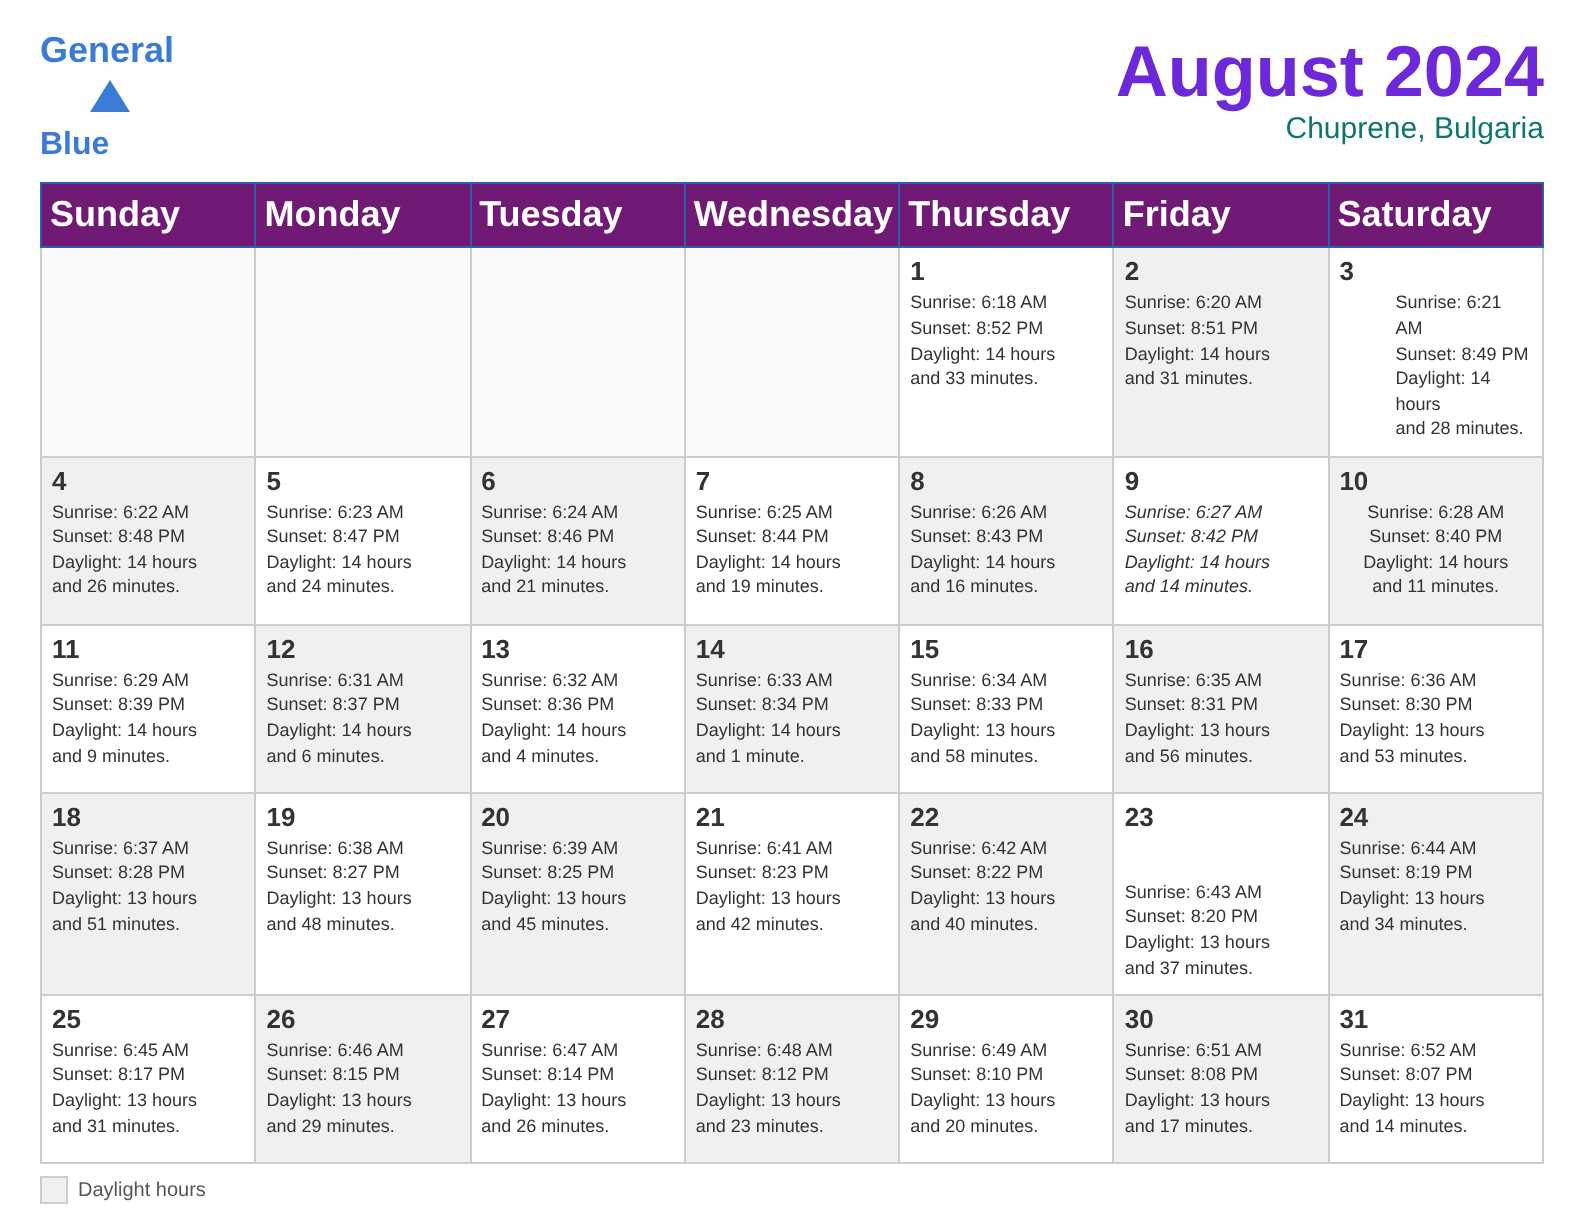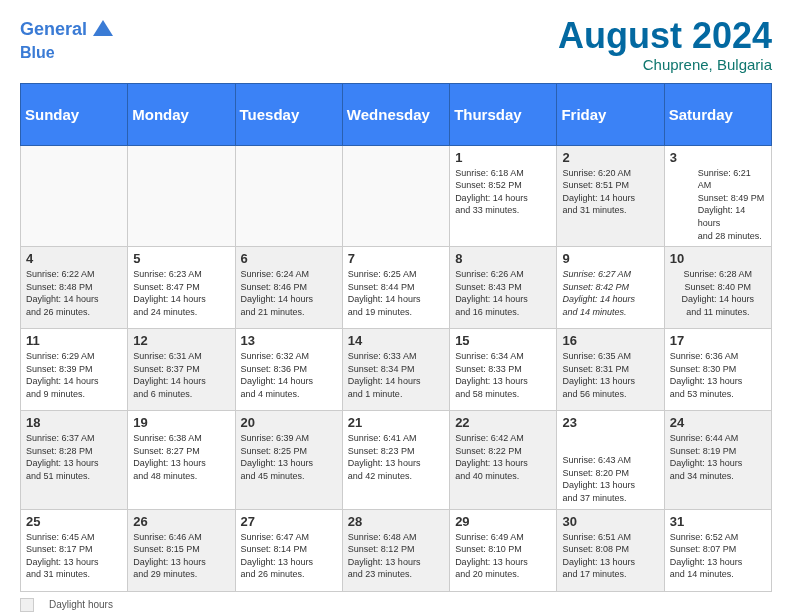--- a/index.html
+++ b/index.html
@@ -40,41 +40,41 @@
       width: 28px;
       height: 28px;
       margin-left: 2px;
     }
     .title-block {
       text-align: right;
     }
     .title-month {
       font-size: 36px;
       font-weight: bold;
-      color: #0369a1;
+      color: #6d28d9;
       line-height: 1.1;
       text-align: right;
     }
     .title-location {
       font-size: 15px;
       color: #0f766e;
     }
     .calendar {
       flex: 1;
       border: 1px solid #ccc;
       border-collapse: collapse;
       width: 100%;
       table-layout: fixed;
     }
     .calendar th {
-      background-color: #3b82f6;
+      background-color: #701a75;
       color: #fff;
-      font-size: 15px;
+      font-size: 18px;
       font-weight: bold;
-      padding: 22px 4px;
+      padding: 5px 4px;
       text-align: left;
       border: 1px solid #2a60b0;
     }
     .calendar td {
       vertical-align: top;
       border: 1px solid #ccc;
       padding: 4px 5px;
       font-size: 9.5px;
       color: #333;
       height: 82px;
@@ -100,38 +100,38 @@
     .footer {
       display: flex;
       align-items: center;
       margin-top: 6px;
       font-size: 10px;
       color: #555;
     }
     .footer-legend {
       display: flex;
       align-items: center;
-      gap: 15px;
+      gap: 5px;
     }
     .legend-box {
       width: 14px;
       height: 14px;
       background: #f0f0f0;
       border: 1px solid #ccc;
       display: inline-block;
     }
   </style>
 </head>
 <body>
 
 <div class="page">
   <div class="header">
     <div class="logo">
       <div>
-        <div style="display:flex;align-items:center;">
+        <div style="display:flex;align-items:center;flex-direction:column;">
           <span class="logo-text"><span>General</span></span>
           <svg class="logo-icon" viewBox="0 0 28 28">
             <polygon points="14,4 24,20 4,20" fill="#3a7bd5"></polygon>
           </svg>
         </div>
         <div class="logo-text" style="color:#3a7bd5;font-size:16px;">Blue</div>
       </div>
     </div>
     <div class="title-block">
       <div class="title-month">August 2024</div>

